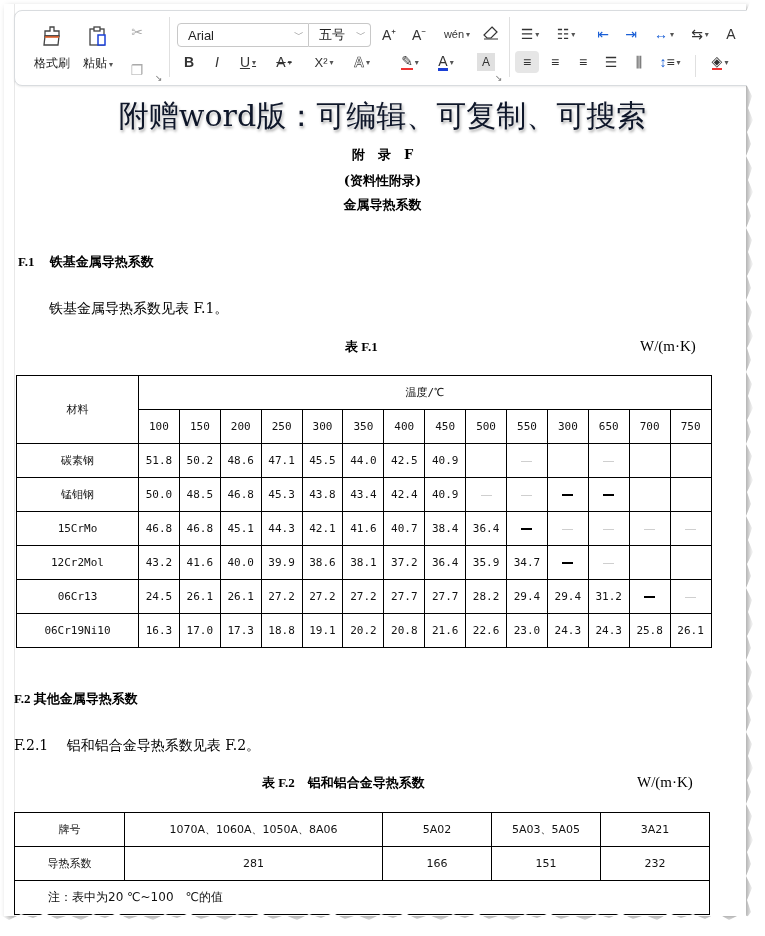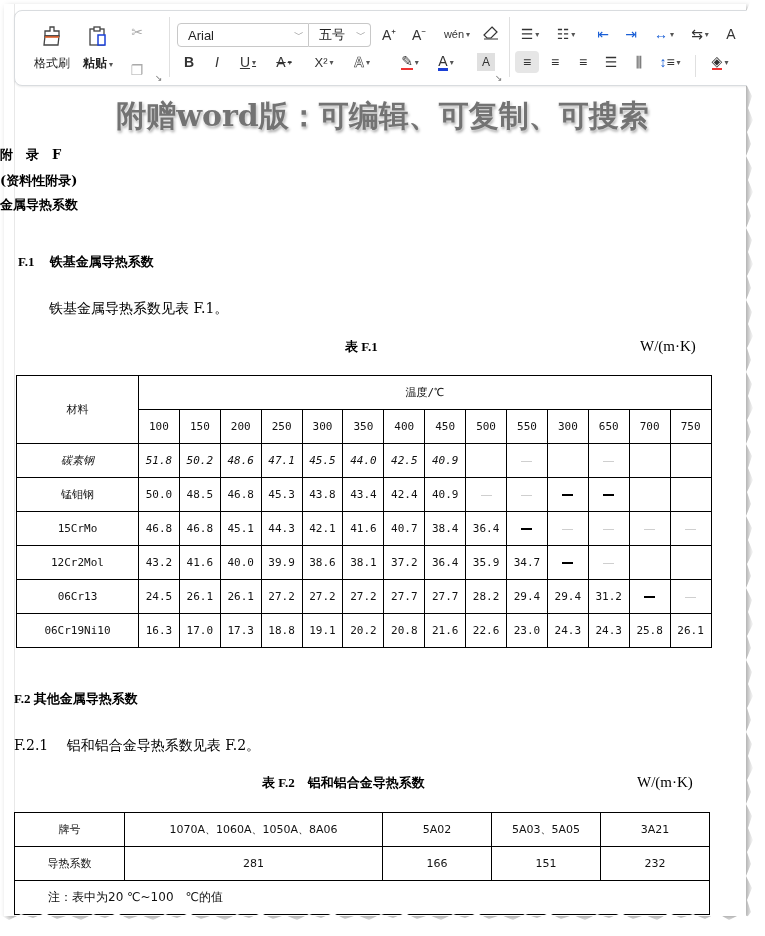--- a/index.html
+++ b/index.html
@@ -32,27 +32,27 @@
   .combo .txt { padding-left:10px; flex:1; font-family:"Liberation Sans", sans-serif; }
   .combo .chev { width:18px; text-align:center; color:#888; font-size:10px; }
   .small-btn { position:absolute; width:24px; height:22px; display:flex; align-items:center; justify-content:center; font-size:14px; color:#333; font-family:"Liberation Sans", sans-serif; }
   .dd { font-size:8px; color:#555; margin-left:2px; }
   .active-btn { background:#e6e6e6; border-radius:4px; }
   .launcher { position:absolute; font-size:9px; color:#777; }
 
   
   .watermark {
     position:absolute; left:0; width:100%; top:96px; text-align:center;
-    font-family:"DejaVu Serif", serif; font-weight:bold; font-size:30px; color:#737373;
+    font-family:"DejaVu Serif", serif; font-weight:normal; font-size:30px; color:#0f172a;
     text-shadow: 0 0 3px #fff, 1px 2px 3px rgba(0,0,0,0.4);
     letter-spacing:0px;
   }
 
   .doc { font-family:"DejaVu Serif", "Liberation Serif", serif; }
-  .center-title { position:absolute; left:0; width:100%; text-align:left; font-weight:bold; font-size:13px; }
+  .center-title { position:absolute; left:0; width:100%; text-align:center; font-weight:bold; font-size:13px; }
   .heading { position:absolute; font-weight:bold; font-size:13px;font-family:Liberation Serif, serif; }
   .para { position:absolute; font-size:14px; }
   .unit { position:absolute; font-family:"Liberation Serif", serif; font-size:15px; }
 
   table.grid { position:absolute; border-collapse:collapse; table-layout:fixed; }
   table.grid td { border:1px solid #000; text-align:center; vertical-align:middle; font-family:"DejaVu Sans Mono", "Liberation Mono", monospace; font-size:11px; color:#111; }
   td.mat { font-family:"DejaVu Sans", sans-serif; font-size:12px; }
   td.hdr { font-family:"DejaVu Sans", sans-serif; font-size:12px; }
   .dash-dark { display:inline-block; width:11px; height:1.5px; background:#000; vertical-align:middle; }
   .dash-light { display:inline-block; width:11px; height:1px; background:#cfcfcf; vertical-align:middle; }
@@ -75,21 +75,21 @@
     <span class="ico">
       <svg width="22" height="22" viewBox="0 0 22 22">
           <path d="M9 2h4v4h5v5H4V6h5z" fill="none" stroke="#444" stroke-width="1.3"></path>
           <path d="M4 11h14l-1 9H3z" fill="none" stroke="#444" stroke-width="1.3"></path>
           <line x1="4" y1="12" x2="18" y2="12" stroke="#e0602a" stroke-width="1.6"></line>
         </svg>
     </span>
     <span class="lbl">格式刷</span>
   </div>
 
-  <div class="rb rb-big" style="left:62px;font-weight:bold;">
+  <div class="rb rb-big" style="left:62px;">
     <span class="ico">
       <svg width="22" height="22" viewBox="0 0 22 22">
           <rect x="3" y="4" width="14" height="16" fill="none" stroke="#444" stroke-width="1.3"></rect>
           <rect x="7" y="2" width="6" height="4" fill="#fff" stroke="#444" stroke-width="1.3"></rect>
           <rect x="11" y="10" width="7" height="10" fill="#fff" stroke="#1a3fd6" stroke-width="1.5"></rect>
         </svg>
     </span>
     <span class="lbl"><span>粘贴</span><span class="dd">▾</span></span>
   </div>
 
@@ -250,21 +250,21 @@
           <td class="hdr">450</td>
           <td class="hdr">500</td>
           <td class="hdr">550</td>
           <td class="hdr">300</td>
           <td class="hdr">650</td>
           <td class="hdr">700</td>
           <td class="hdr">750</td>
         </tr>
     </tbody>
       <tbody id="t1-body">
-        <tr style="height: 34px; font-style: italic;">
+        <tr style="height: 34px;">
           <td class="mat">碳素钢</td>
           <td>51.8</td>
           <td>50.2</td>
           <td>48.6</td>
           <td>47.1</td>
           <td>45.5</td>
           <td>44.0</td>
           <td>42.5</td>
           <td>40.9</td>
           <td></td>

